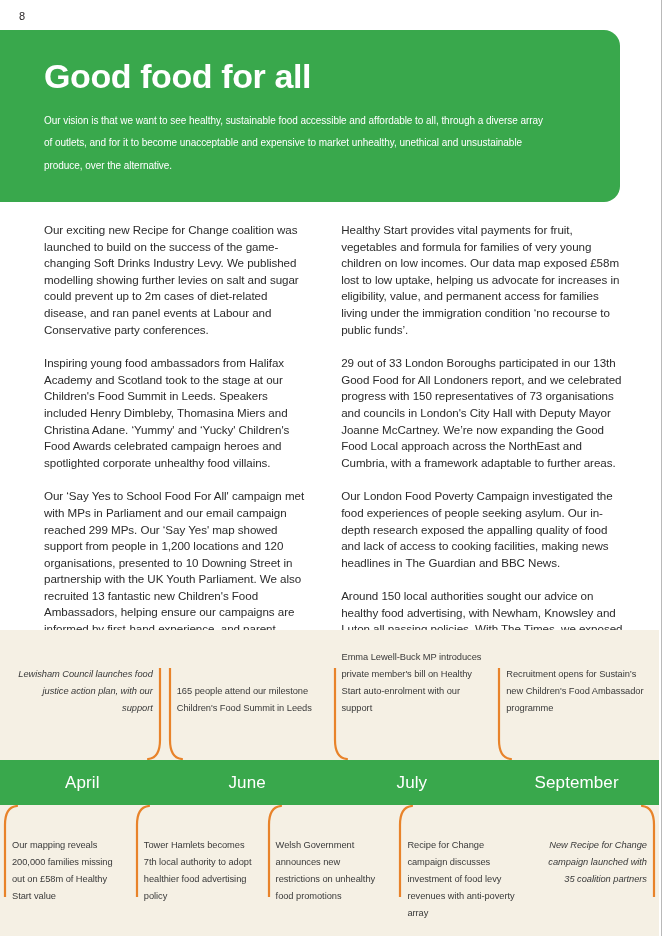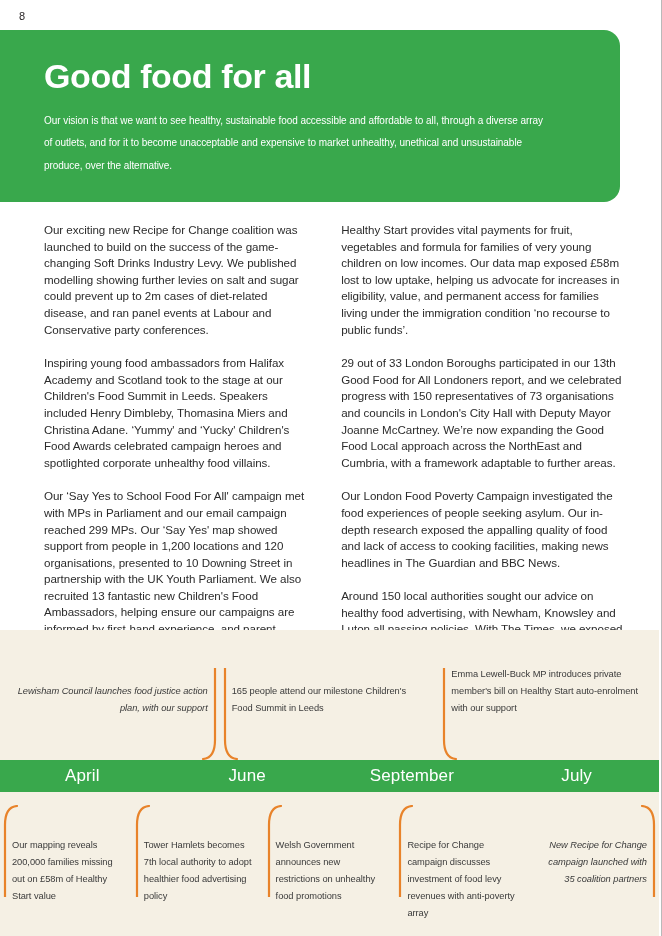--- a/index.html
+++ b/index.html
@@ -101,21 +101,21 @@
     display: flex;
   }
   .tl-row-top    { top: 0;   height: 130px; }
   .tl-row-bottom { top: 175px; height: 153px; }
 
   .tl-months {
     position: absolute;
     left: 0;
     top: 130px;
     width: 659px;
-    height: 32px;
+    height: 45px;
     background: #39a84c;
     display: flex;
     align-items: center;
   }
   .tl-month {
     flex: 1 1 0;
     text-align: center;
     color: #ffffff;
     font-size: 17px;
     font-weight: 400;
@@ -192,27 +192,33 @@
         <svg class="tl-bracket br-left" viewBox="0 0 22 92" preserveAspectRatio="none">
           <path d="M5 0 L5 72 Q5 90 17 91" fill="none" stroke="#e8832a" stroke-width="2.2" stroke-linecap="round"></path>
         </svg>
       </div>
       <div class="tl-cell">
         <div class="tl-text align-left">Emma Lewell-Buck MP introduces private member's bill on Healthy Start auto-enrolment with our support</div>
         <svg class="tl-bracket br-left" viewBox="0 0 22 92" preserveAspectRatio="none">
           <path d="M5 0 L5 72 Q5 90 17 91" fill="none" stroke="#e8832a" stroke-width="2.2" stroke-linecap="round"></path>
         </svg>
       </div>
+      <div class="tl-cell">
+        <div class="tl-text align-left">Recruitment opens for Sustain’s new Children's Food Ambassador programme</div>
+        <svg class="tl-bracket br-left" viewBox="0 0 22 92" preserveAspectRatio="none">
+          <path d="M5 0 L5 72 Q5 90 17 91" fill="none" stroke="#e8832a" stroke-width="2.2" stroke-linecap="round"></path>
+        </svg>
+      </div>
     </div>
 
     <div class="tl-months">
       <div class="tl-month">April</div>
       <div class="tl-month">June</div>
+      <div class="tl-month">July</div>
       <div class="tl-month">September</div>
-      <div class="tl-month">July</div>
     </div>
 
     <div class="tl-row tl-row-bottom">
       <div class="tl-cell">
         <div class="tl-text align-left">Our mapping reveals 200,000 families missing out on £58m of Healthy Start value</div>
         <svg class="tl-bracket br-left" viewBox="0 0 22 92" preserveAspectRatio="none">
           <path d="M17 1 Q5 2 5 20 L5 92" fill="none" stroke="#e8832a" stroke-width="2.2" stroke-linecap="round"></path>
         </svg>
       </div>
       <div class="tl-cell">

